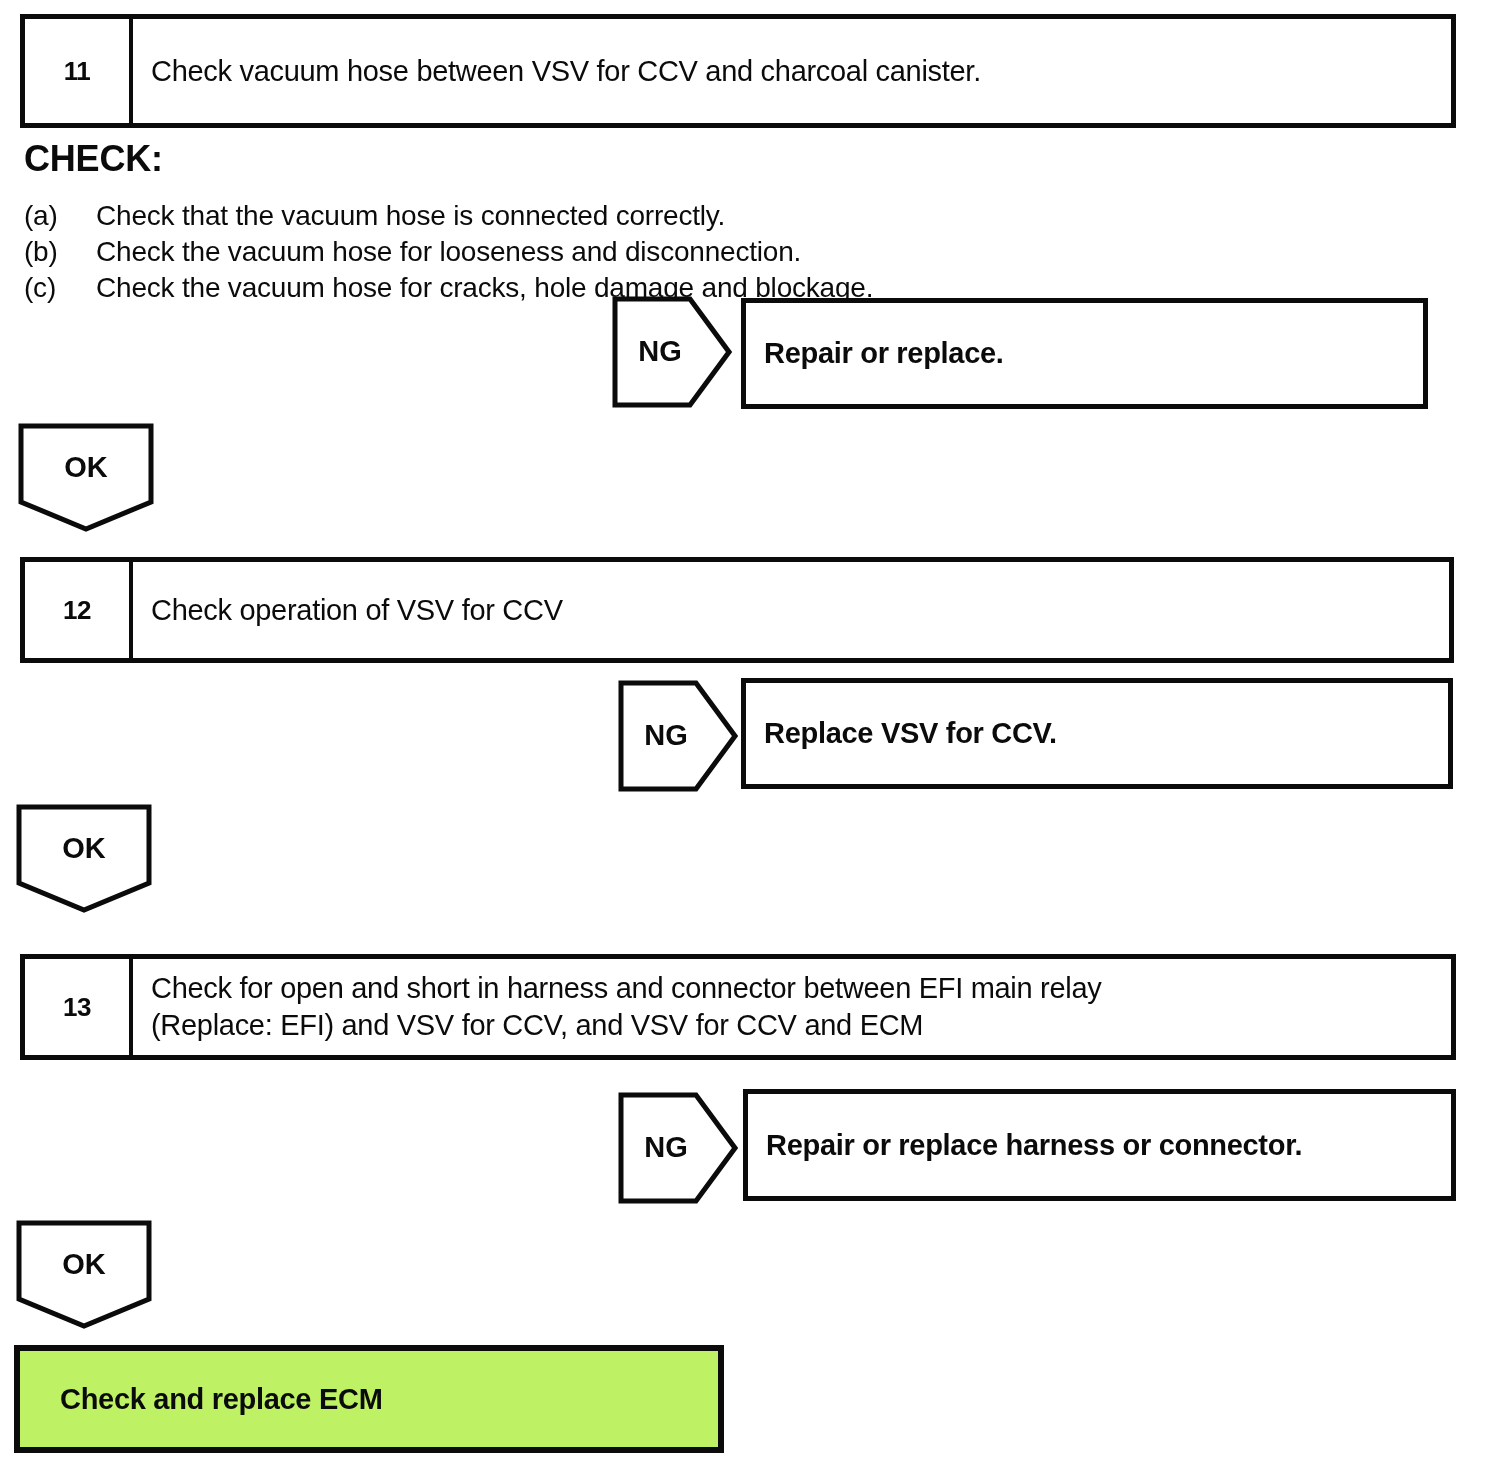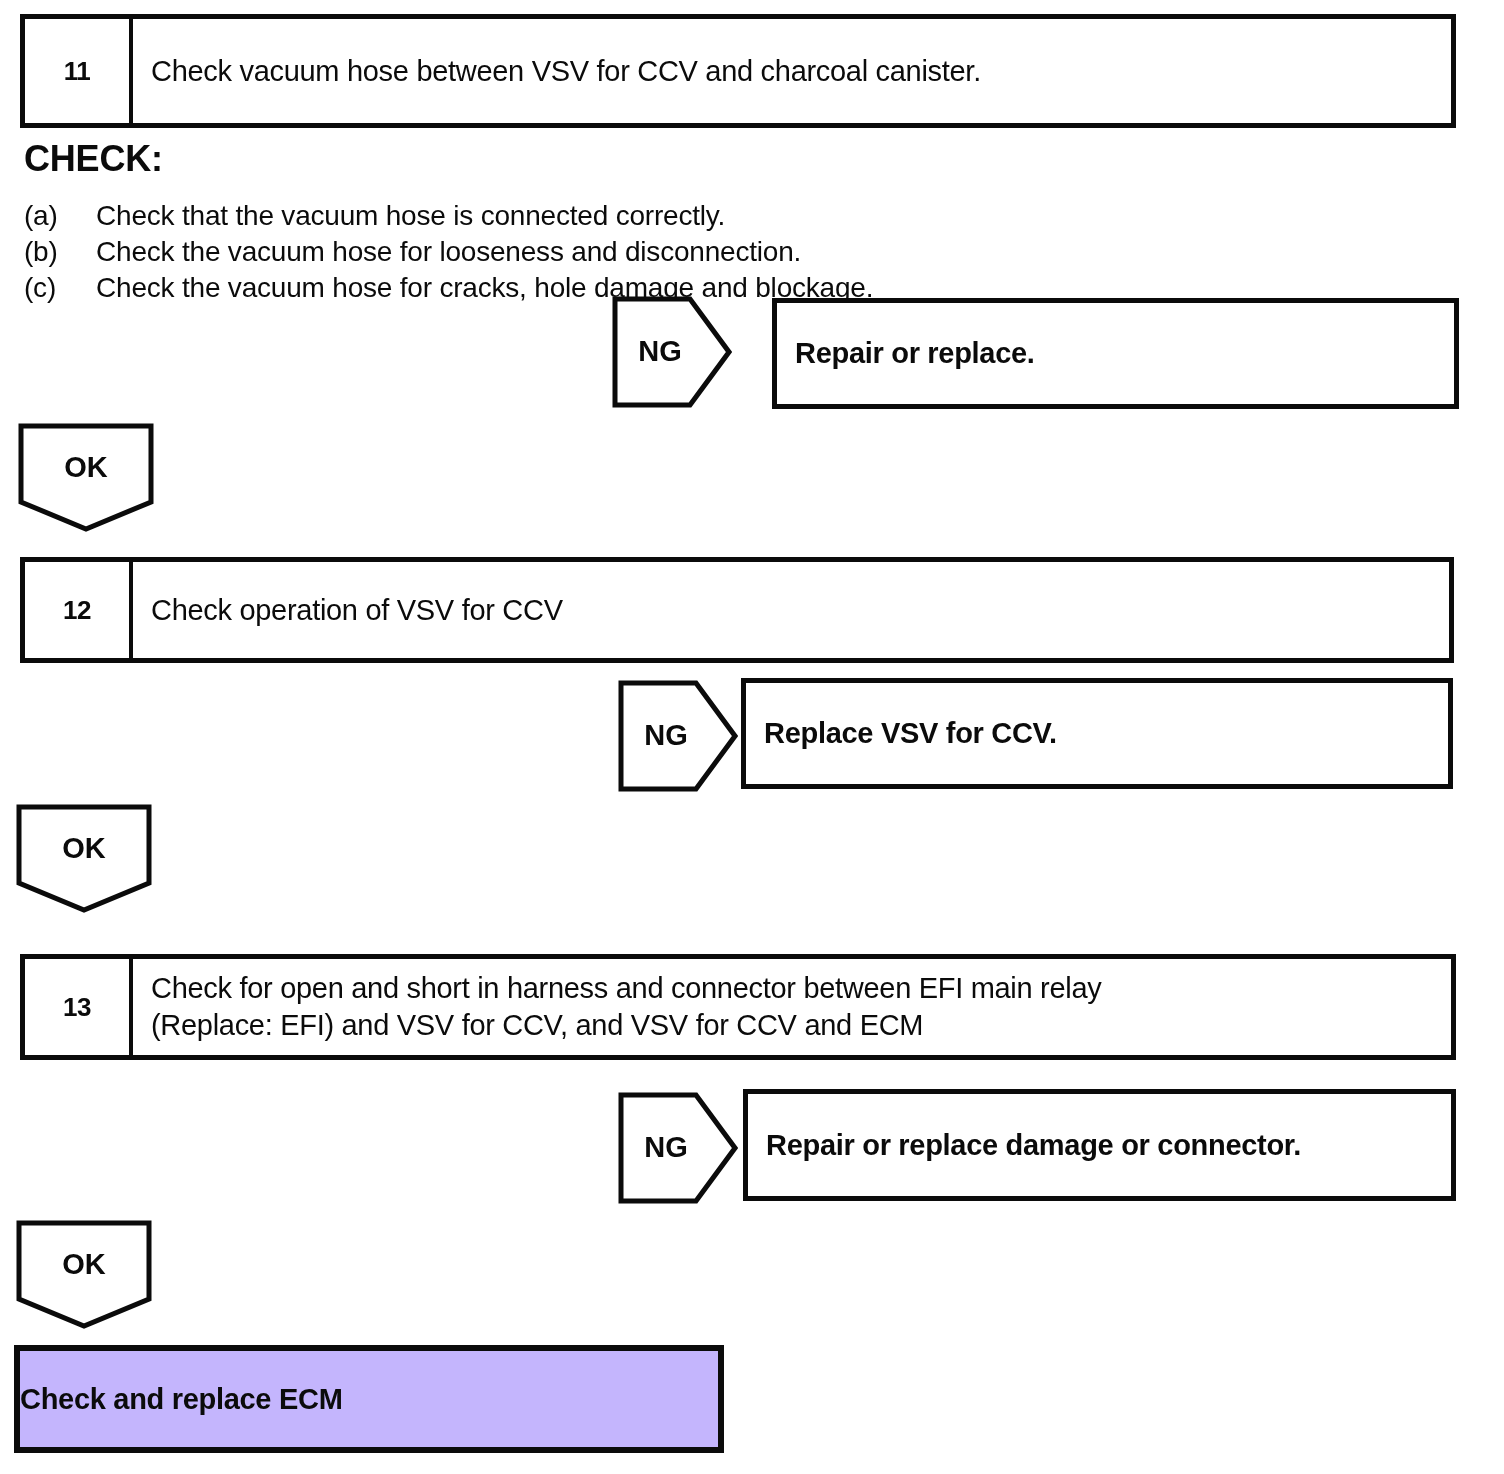--- a/index.html
+++ b/index.html
@@ -124,23 +124,24 @@
     text-align: center;
     font-weight: 700;
     font-size: 29px;
   }
 
   
   .end-box {
     position: absolute;
     box-sizing: border-box;
     border: 6px solid #0b0b0b;
-    background: #c4b5fd;
+    background: #bef264;
     display: flex;
     align-items: center;
+    padding-left: 40px;
     font-weight: 700;
     font-size: 29px;
     letter-spacing: -0.3px;
   }
 </style>
 </head>
 <body>
 
 <div class="page">
 
@@ -164,21 +165,21 @@
       <span class="txt">Check the vacuum hose for cracks, hole damage and blockage.</span>
     </div>
   </div>
 
   <div class="ng-shape" style="left:612px; top:296px;">
     <svg width="120" height="112" viewBox="0 0 120 112">
       <polygon points="3,3 78,3 117,56 78,109 3,109" fill="#ffffff" stroke="#0b0b0b" stroke-width="5" stroke-linejoin="miter"></polygon>
     </svg>
     <span class="shape-label">NG</span>
   </div>
-  <div class="action-box" style="left:741px; top:298px; width:687px; height:111px;margin-left:31px;">
+  <div class="action-box" style="left:741px; top:298px; width:687px; height:111px;">
     <span>Repair or replace.</span>
   </div>
 
   <div class="ok-shape" style="left:18px; top:423px;">
     <svg width="136" height="110" viewBox="0 0 136 110">
       <polygon points="3,3 133,3 133,79 68,106 3,79" fill="#ffffff" stroke="#0b0b0b" stroke-width="5" stroke-linejoin="miter"></polygon>
     </svg>
     <span class="shape-label">OK</span>
   </div>
 
@@ -212,21 +213,21 @@
     </div>
   </div>
 
   <div class="ng-shape" style="left:618px; top:1092px;">
     <svg width="120" height="112" viewBox="0 0 120 112">
       <polygon points="3,3 78,3 117,56 78,109 3,109" fill="#ffffff" stroke="#0b0b0b" stroke-width="5" stroke-linejoin="miter"></polygon>
     </svg>
     <span class="shape-label">NG</span>
   </div>
   <div class="action-box" style="left:743px; top:1089px; width:713px; height:112px;">
-    <span>Repair or replace damage or connector.</span>
+    <span>Repair or replace harness or connector.</span>
   </div>
 
   <div class="ok-shape" style="left:16px; top:1220px;">
     <svg width="136" height="110" viewBox="0 0 136 110">
       <polygon points="3,3 133,3 133,79 68,106 3,79" fill="#ffffff" stroke="#0b0b0b" stroke-width="5" stroke-linejoin="miter"></polygon>
     </svg>
     <span class="shape-label">OK</span>
   </div>
 
   <div class="end-box" style="left:14px; top:1345px; width:710px; height:108px;">

